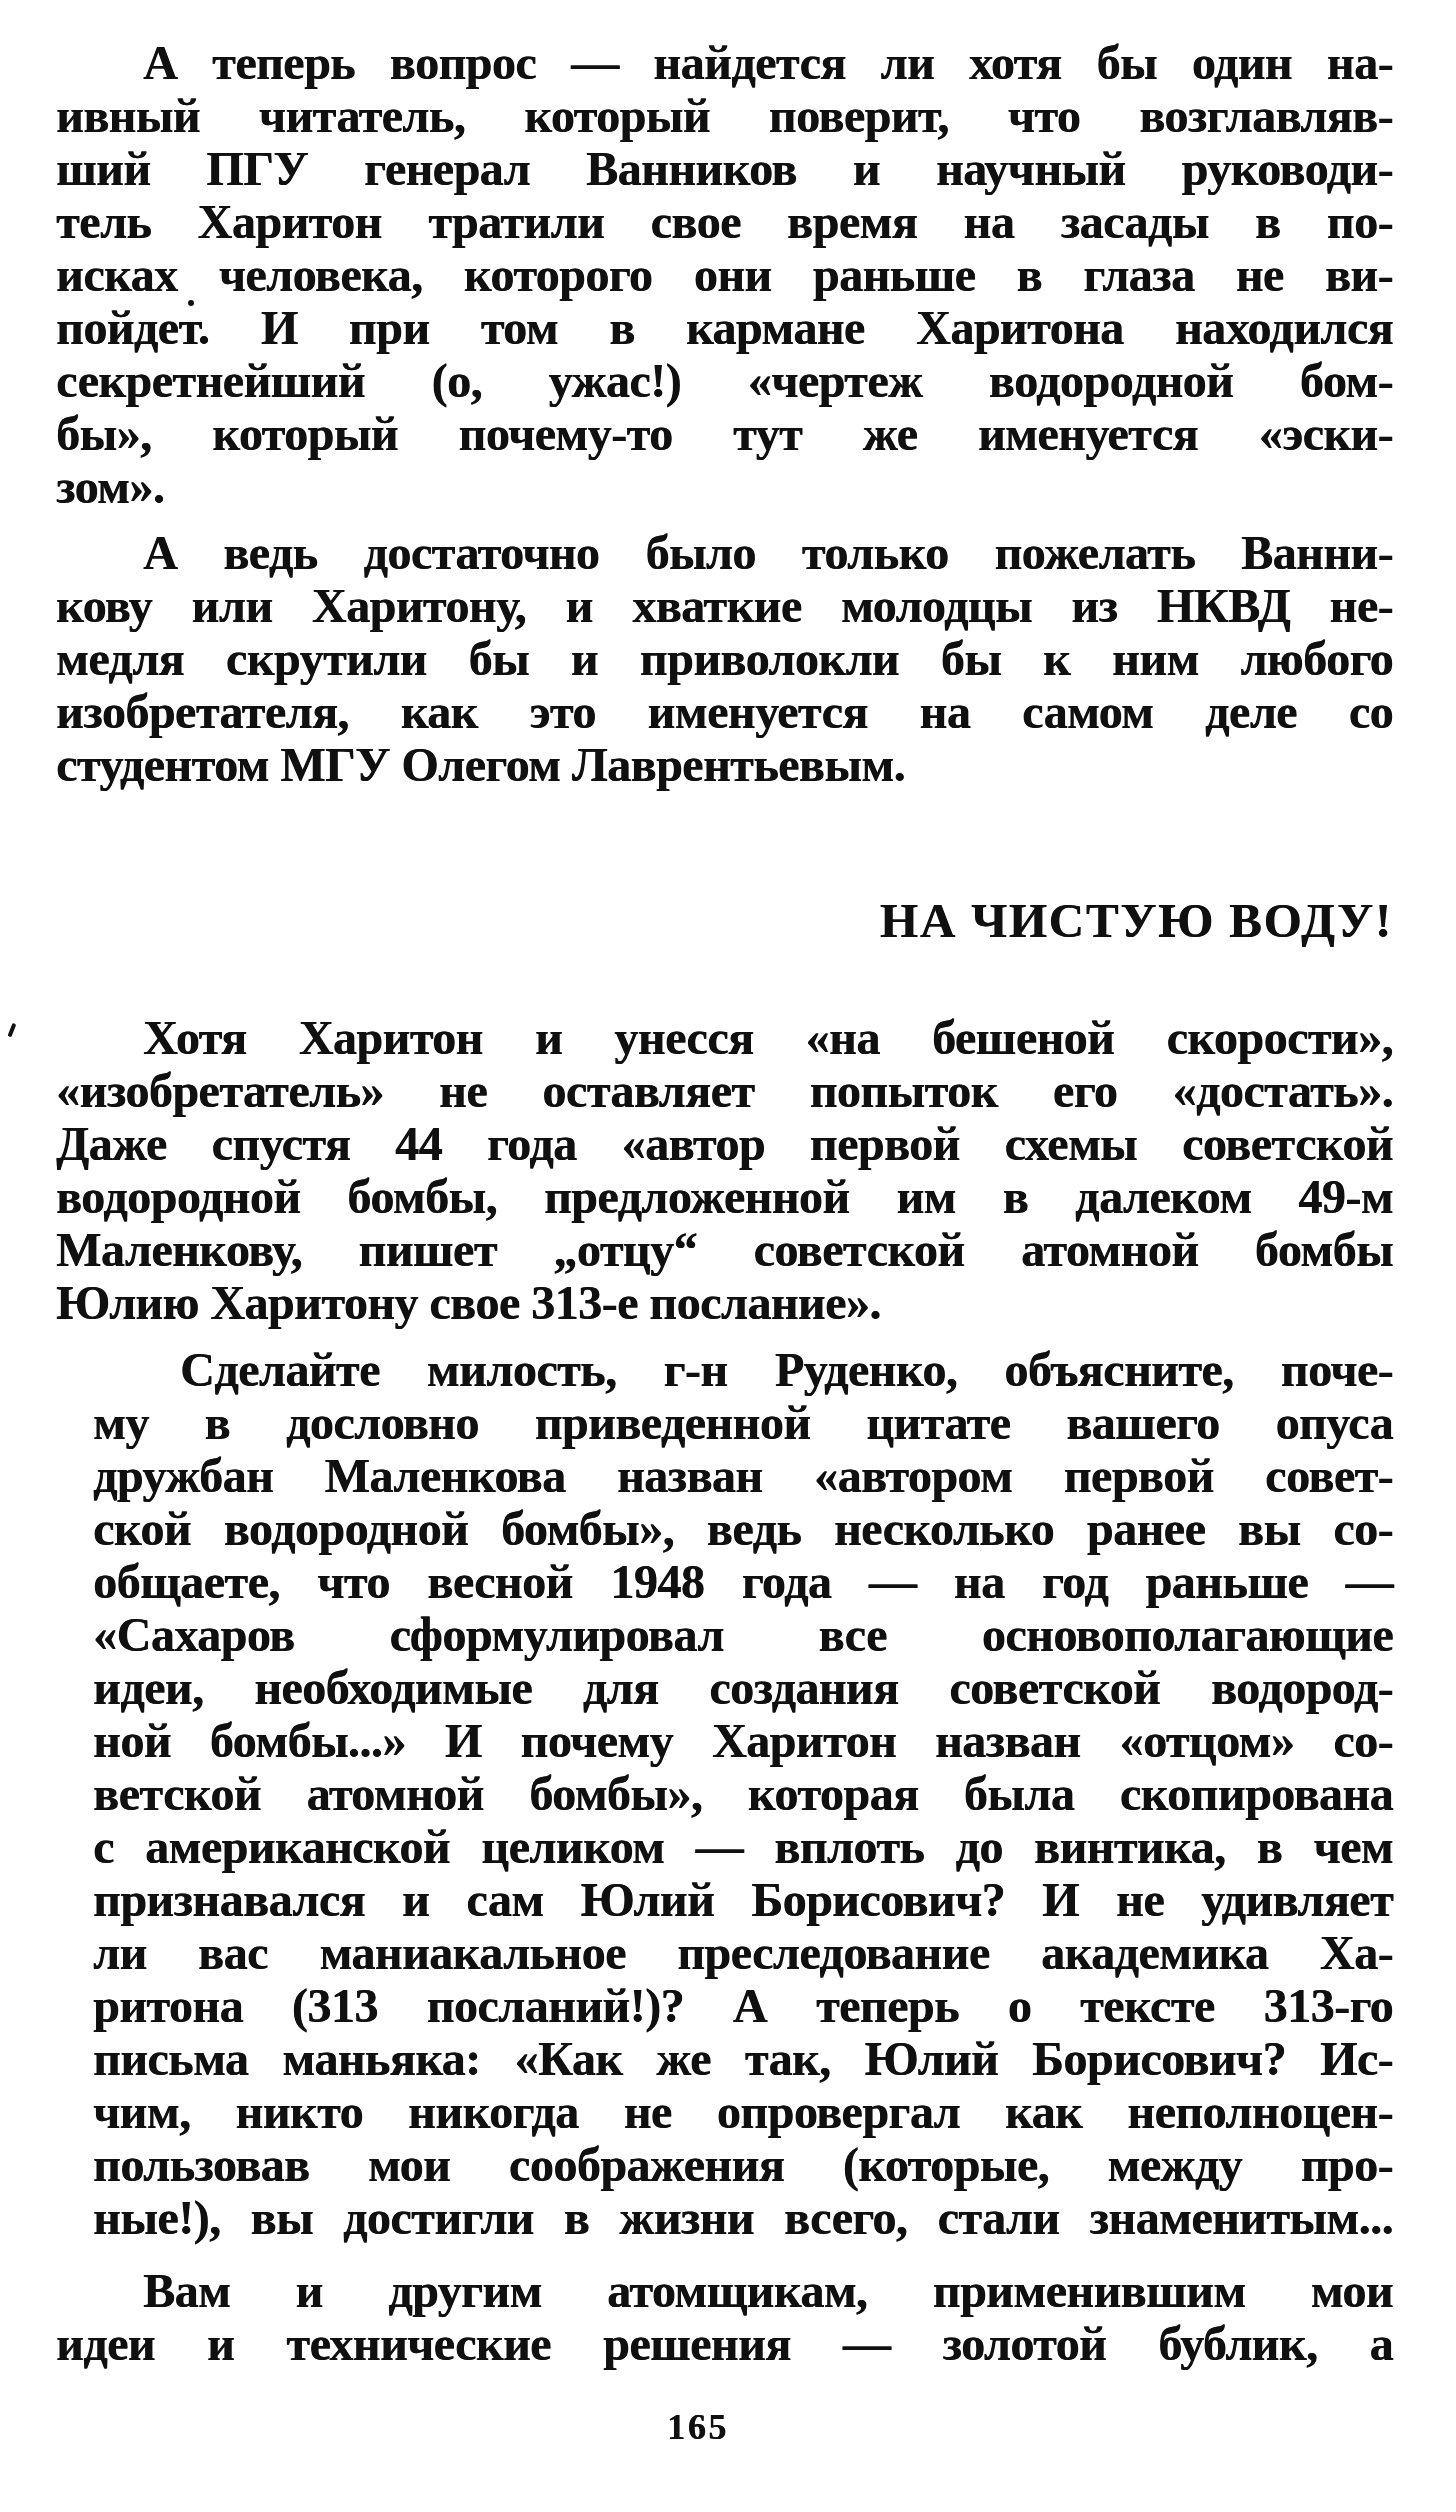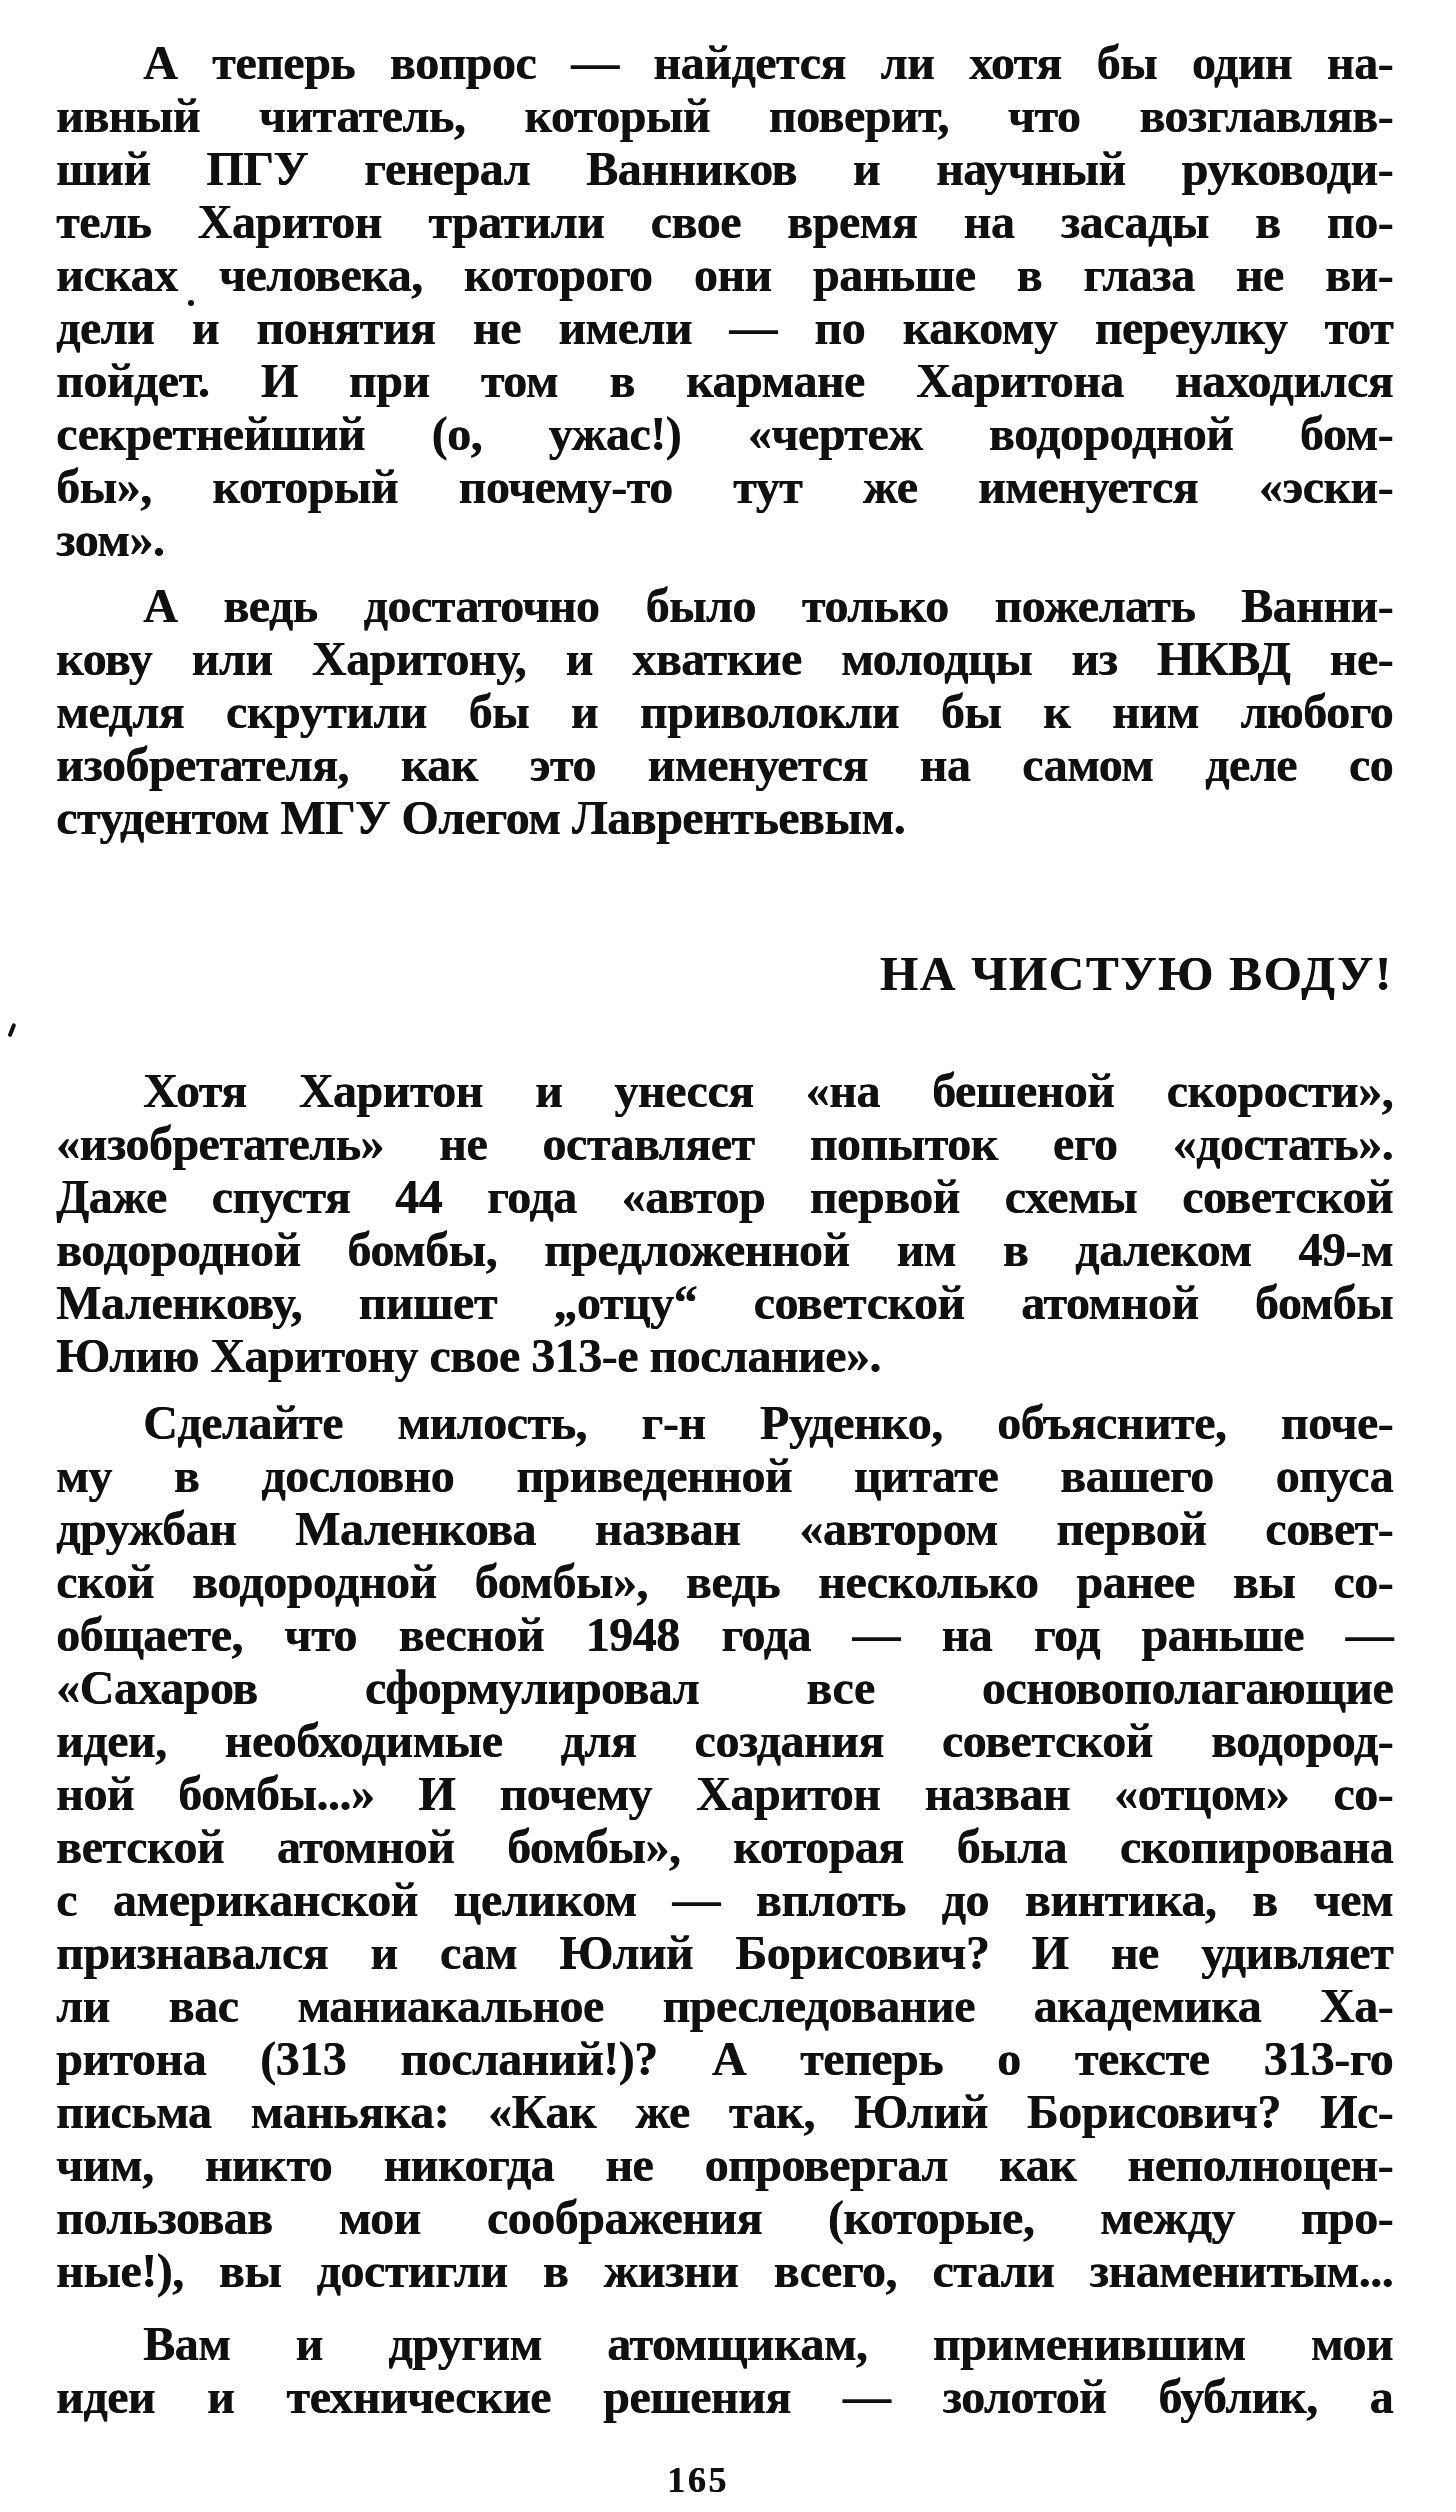--- a/index.html
+++ b/index.html
@@ -42,21 +42,21 @@
   .p2{margin-top:12.7px;}
   .heading{
     margin:102px 0 0 0;
     font-size:49px;
     line-height:56px;
     font-weight:700;
     text-align:right;
     letter-spacing:1.8px;
   }
   .p3{margin-top:62px;}
-  .p4{margin-top:14.6px;}
+  .p4{margin-top:14.6px;margin-left:37px;}
   .p5{margin-top:20px;}
   .pagenum{
     margin-top:35px;
     text-align:center;
     font-size:36px;
     line-height:44px;
     letter-spacing:2.7px;
     padding-right:53px; 
     font-weight:700;
   }
@@ -80,21 +80,20 @@
 
 <div class="page">
   <div class="col">
 
     <div class="para p1">
       <div class="ln ind">А теперь вопрос — найдется ли хотя бы один на-</div>
       <div class="ln">ивный читатель, который поверит, что возглавляв-</div>
       <div class="ln">ший ПГУ генерал Ванников и научный руководи-</div>
       <div class="ln">тель Харитон тратили свое время на засады в по-</div>
       <div class="ln">исках человека, которого они раньше в глаза не ви-</div>
-      <div class="ln">дели и понятия не имели — по какому переулку тот</div>
       <div class="ln">пойдет. И при том в кармане Харитона находился</div>
       <div class="ln">секретнейший (о, ужас!) «чертеж водородной бом-</div>
       <div class="ln">бы», который почему-то тут же именуется «эски-</div>
       <div class="ln fin">зом».</div>
     </div>
 
     <div class="para p2">
       <div class="ln ind">А ведь достаточно было только пожелать Ванни-</div>
       <div class="ln">кову или Харитону, и хваткие молодцы из НКВД не-</div>
       <div class="ln">медля скрутили бы и приволокли бы к ним любого</div>

